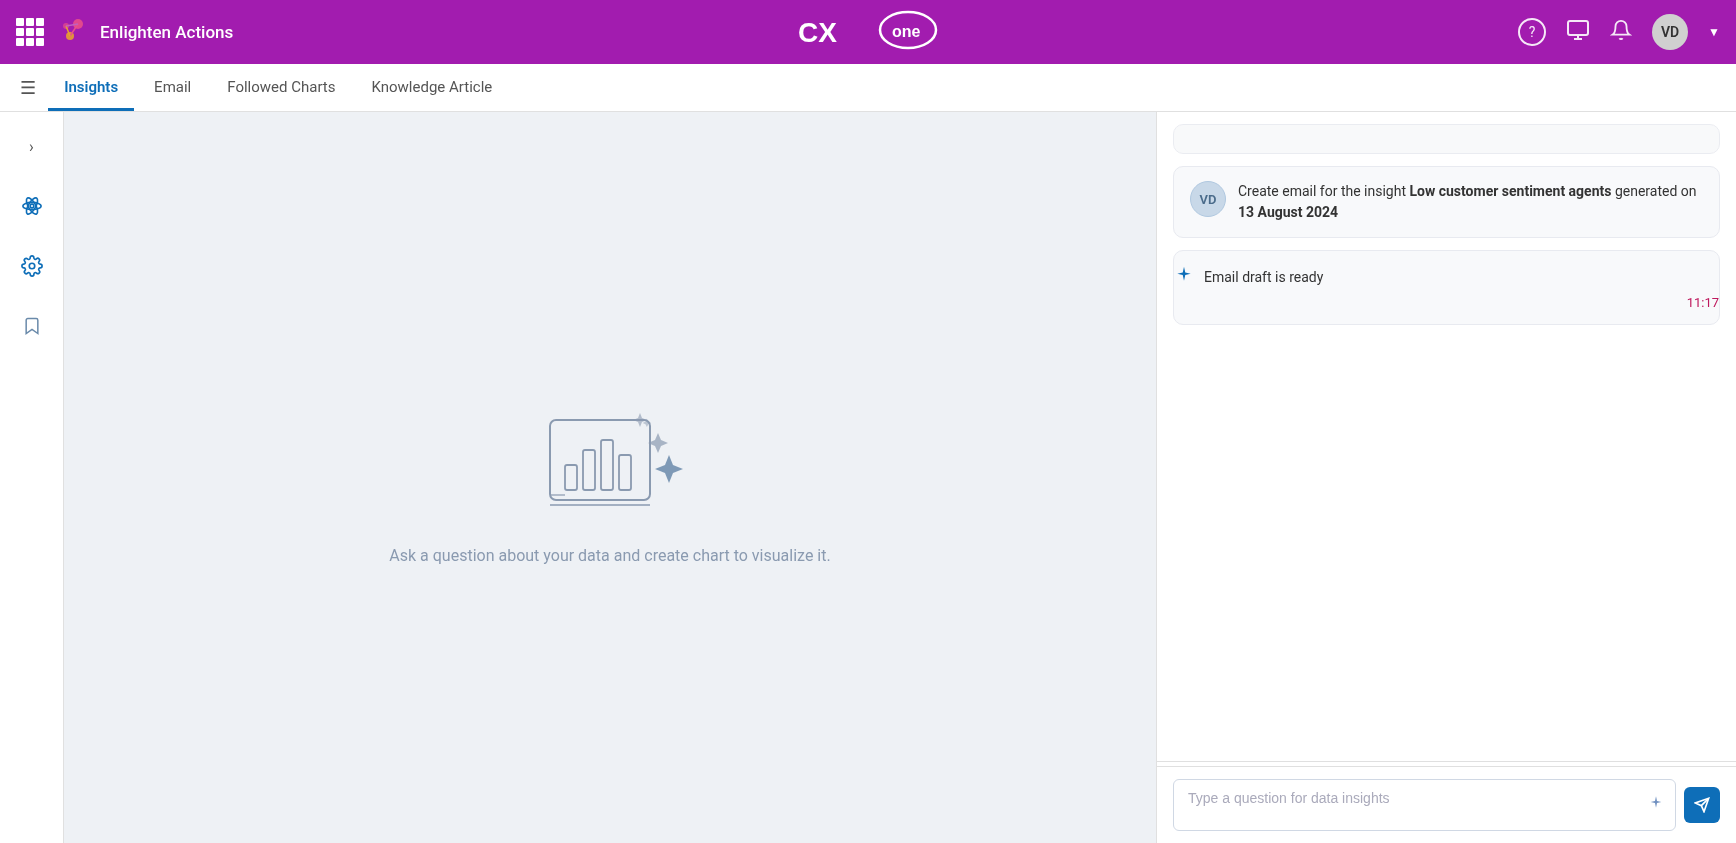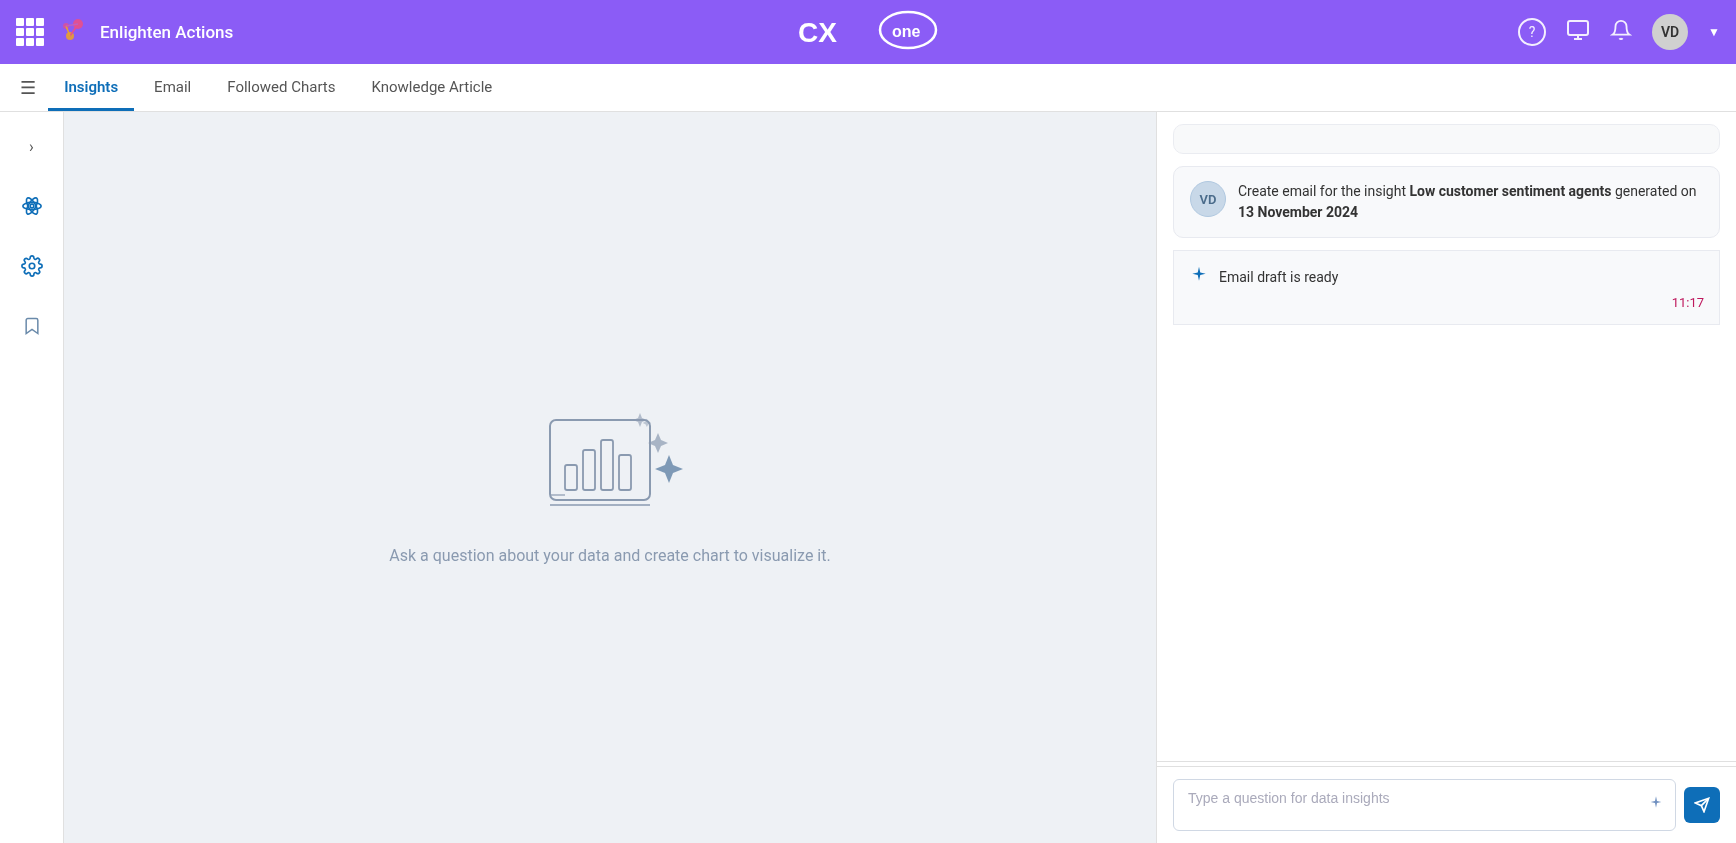--- a/index.html
+++ b/index.html
@@ -1,21 +1,21 @@
 <!DOCTYPE html>
 <html><head>
   <meta charset="utf-8">
   <style>
     * { box-sizing: border-box; margin: 0; padding: 0; }
     body { font-family: -apple-system, BlinkMacSystemFont, 'Segoe UI', Roboto, sans-serif; background: #f0f2f5; height: 843px; overflow: hidden; }
 
     
     .top-nav {
       height: 64px;
-      background: #8b5cf6;
+      background: #a21caf;
       display: flex;
       align-items: center;
       padding: 0 16px;
       gap: 12px;
       position: relative;
     }
     .top-nav-left { display: flex; align-items: center; gap: 12px; }
     .grid-icon { display: grid; grid-template-columns: repeat(3,8px); grid-template-rows: repeat(3,8px); gap: 2px; cursor: pointer; }
     .grid-dot { width: 8px; height: 8px; background: white; border-radius: 1px; }
     .brand-logo { display: flex; align-items: center; gap: 8px; }
@@ -130,22 +130,22 @@
       display: flex; align-items: center; justify-content: center;
       font-weight: 600; font-size: 13px; flex-shrink: 0;
       border: 1px solid #b0c8e0;
     }
     .msg-text { font-size: 14px; color: #333; line-height: 1.5; }
     .msg-text strong { font-weight: 700; margin-top: 38px; }
 
     .ai-message-card {
       background: #f8f9fb;
       border: 1px solid #e8eaf0;
-      border-radius: 0;
-      padding: 14px 15px;
+      border-radius: 10px;
+      padding: 14px 0;
     }
     .ai-header { display: flex; align-items: center; gap: 10px; }
     .ai-icon { color: #0e6eb8; font-size: 18px; }
     .ai-text { font-size: 14px; color: #333; }
     .timestamp { text-align: right; font-size: 13px; color: #be185d; margin-top: 6px; }
 
     .divider { height: 1px; background: #e0e0e0; margin: 4px 0; }
 
     
     .chat-input-area {
@@ -312,21 +312,21 @@
 
       <div class="message-card" style="min-height:30px; opacity:0.6; background:#f5f6f8; border-color:#dde0e8;">
       </div>
 
       <div class="message-card">
         <div class="message-header">
           <div class="msg-avatar">
             <span>VD</span>
           </div>
           <div class="msg-text">
-            <span>Create email for the insight </span><strong>Low customer sentiment agents</strong><span> generated on </span><strong>13 November 2024</strong>
+            <span>Create email for the insight </span><strong>Low customer sentiment agents</strong><span> generated on </span><strong>13 August 2024</strong>
           </div>
         </div>
       </div>
 
       <div class="ai-message-card">
         <div class="ai-header">
           <span class="ai-icon">
             <svg width="20" height="20" viewBox="0 0 24 24" fill="#0e6eb8">
               <path d="M12 2 L13.5 9 L20 10.5 L13.5 12 L12 19 L10.5 12 L4 10.5 L10.5 9 Z"></path>
             </svg>

